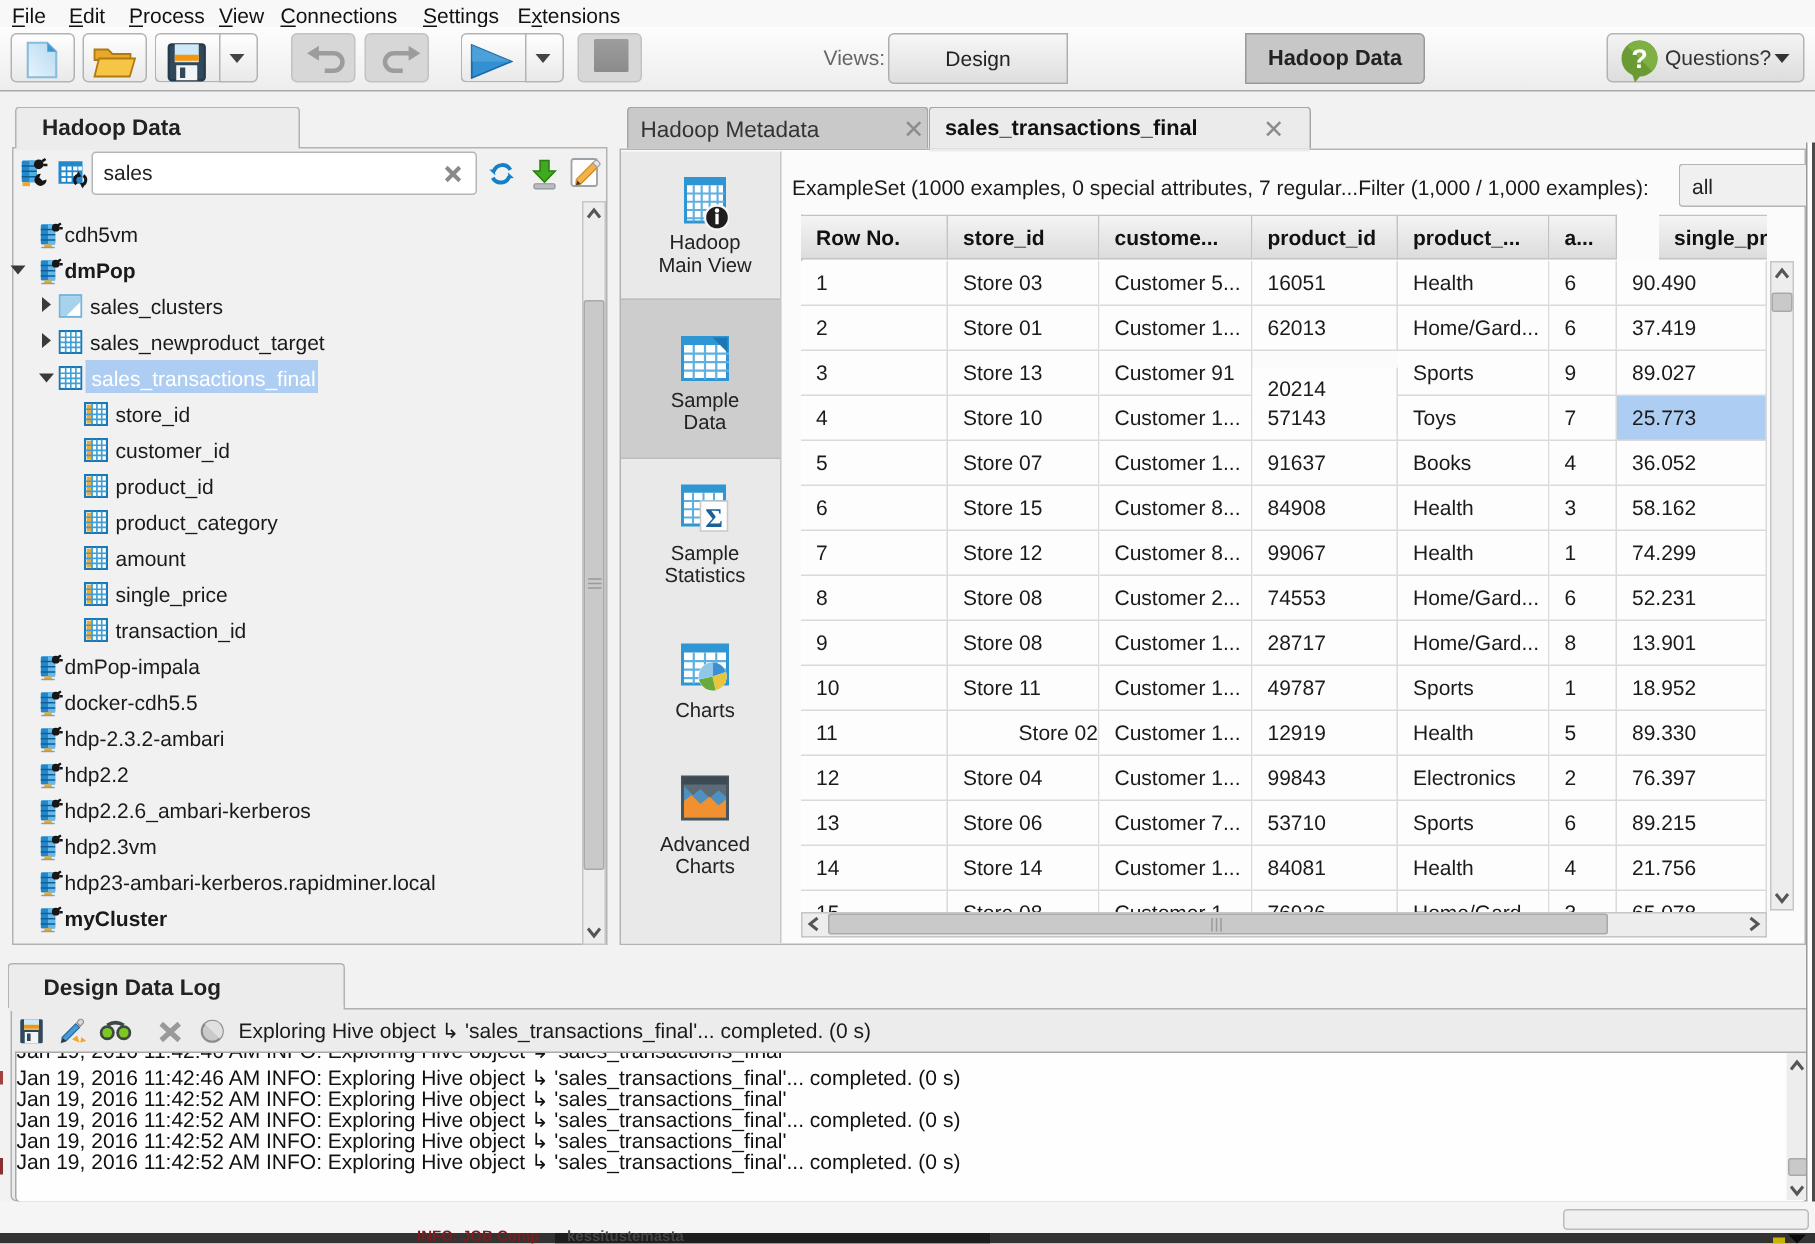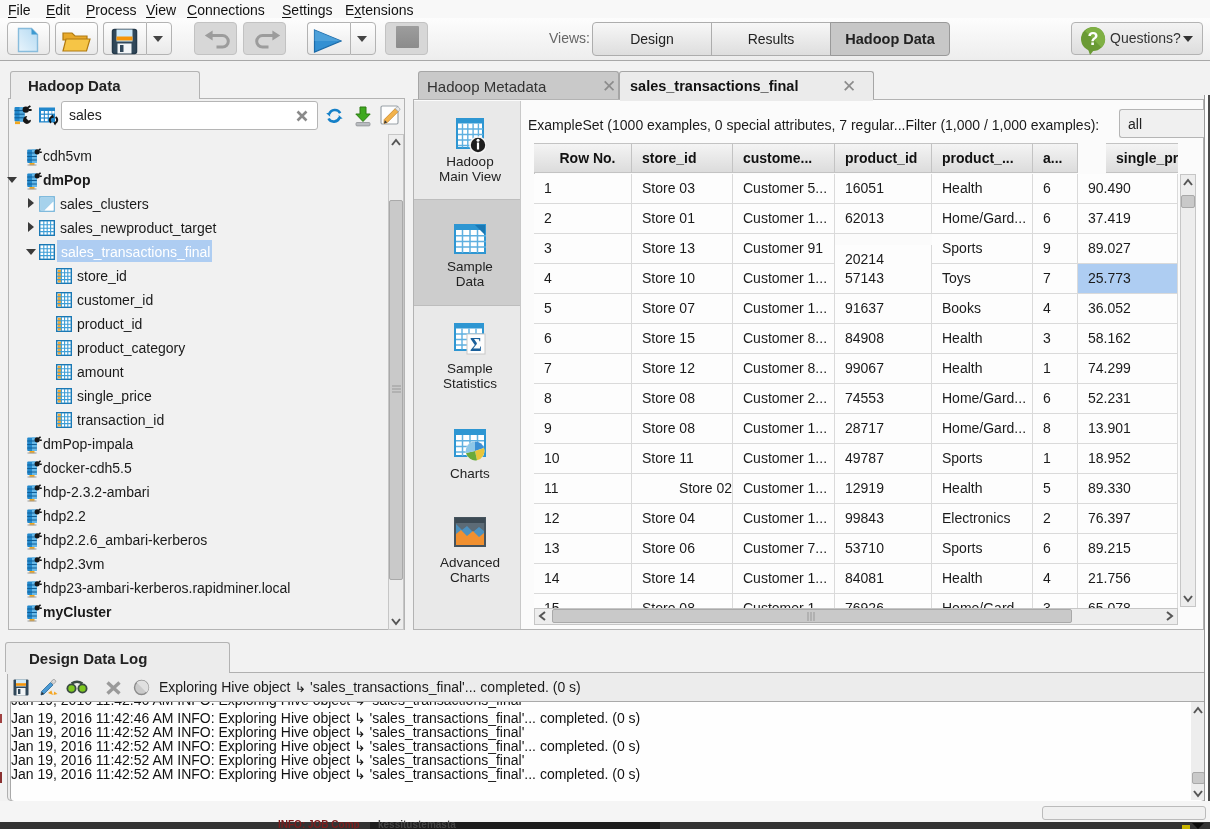--- a/index.html
+++ b/index.html
@@ -134,21 +134,20 @@
     <path d="M21 5.5 H10.5 A5.8 5.8 0 0 0 10.5 17.1 H16.5" stroke="#9c9c9c" stroke-width="3" fill="none"></path>
     <path d="M20.4 0.5 v10 L28.2 5.5 z" fill="#9c9c9c"></path>
   </svg>
   <svg class="abs" style="left:313px; top:11px;" width="29" height="24" viewBox="0 0 29 24">
     <path d="M1.5 1 L28 12 L1.5 23 z" fill="#3390d2" stroke="#1a6aa8" stroke-width="1.2"></path>
     <path d="M1.5 1 L28 12 L1.5 12 z" fill="#5cabde" opacity="0.65"></path>
   </svg>
   <div class="abs" style="left:396px; top:8px; width:23px; height:22px; background:linear-gradient(#9d9d9d,#8b8b8b); border-radius:1px;"></div>
   <span style="position:absolute; left:549px; top:12px; font-size:14px; color:#666;">Views:</span>
   <div class="vbtn" style="left:592px; width:120px; border-radius:4px 0 0 4px; padding-top:8px;">Design</div>
-  <div class="vbtn" style="left:711px; width:120px; padding-top:8px;">Results</div>
   <div class="vbtn sel" style="left:830px; width:120px; border-radius:0 4px 4px 0; padding-top:8px;">Hadoop Data</div>
   <div class="tbtn" style="left:1071px; width:132px; background:linear-gradient(#f3f3f3,#ddd);"></div>
 
   <svg class="abs" style="left:1080px; top:8px;" width="27" height="29" viewBox="0 0 27 29">
     <circle cx="13" cy="13" r="12" fill="#6a9a34"></circle>
     <path d="M13 1 a12 12 0 0 1 8.5 20.5 L5 5 A12 12 0 0 1 13 1z" fill="#7fb044"></path>
     <path d="M8 23 l2 6 4-5 z" fill="#6a9a34"></path>
     <text x="13" y="19" text-anchor="middle" font-size="18" font-weight="bold" fill="#fff" font-family="Liberation Sans, sans-serif">?</text>
   </svg>
   <span style="position:absolute; left:1110px; top:12px; font-size:14px; color:#333;">Questions?</span>
@@ -404,21 +403,21 @@
   <path d="M3 18 L8 14 L14 20 L20 15 L26 21 L31 17 L31 29 L3 29 z" fill="#f09030"></path>
 </svg>
 <div class="sbitem" style="top:555px;">Advanced<br>Charts</div>
 
 <div class="abs" style="left:534px; top:143px; width:1px; height:465px; background:#c6c6c6;"></div>
 <div class="abs" style="left:528px; top:117px; font-size:14px; color:#1a1a1a; white-space:nowrap;text-align:center;">ExampleSet (1000 examples, 0 special attributes, 7 regular...Filter (1,000 / 1,000 examples):</div>
 <div class="abs" style="left:1119px; top:109px; width:85px; height:29px; background:#f0f0f0; border:1px solid #b5b5b5; border-radius:3px 0 0 3px; border-right:none;">
   <span style="position:absolute; left:8px; top:6px; font-size:14px; color:#222;">all</span>
 </div>
 <div id="dtable" style="width:644px; height:465px; overflow:hidden;">
-    <div class="th" style="left:0px; top:0; width:98px;text-align:center;">Row No.</div>
+    <div class="th" style="left:0px; top:0; width:98px;">Row No.</div>
 <div class="th" style="left:98px; top:0; width:101px;">store_id</div>
 <div class="th" style="left:199px; top:0; width:102px;">custome...</div>
 <div class="th" style="left:301px; top:0; width:97px;">product_id</div>
 <div class="th" style="left:398px; top:0; width:101px;">product_...</div>
 <div class="th" style="left:499px; top:0; width:45px;">a...</div>
 <div class="th" style="left:572px; top:0; width:100px;">single_pr...</div>
 <div class="td" style="left:0px; top:31px; width:98px;">1</div>
 <div class="td" style="left:98px; top:31px; width:101px;">Store 03</div>
 <div class="td" style="left:199px; top:31px; width:102px;">Customer 5...</div>
 <div class="td" style="left:301px; top:31px; width:97px;">16051</div>

